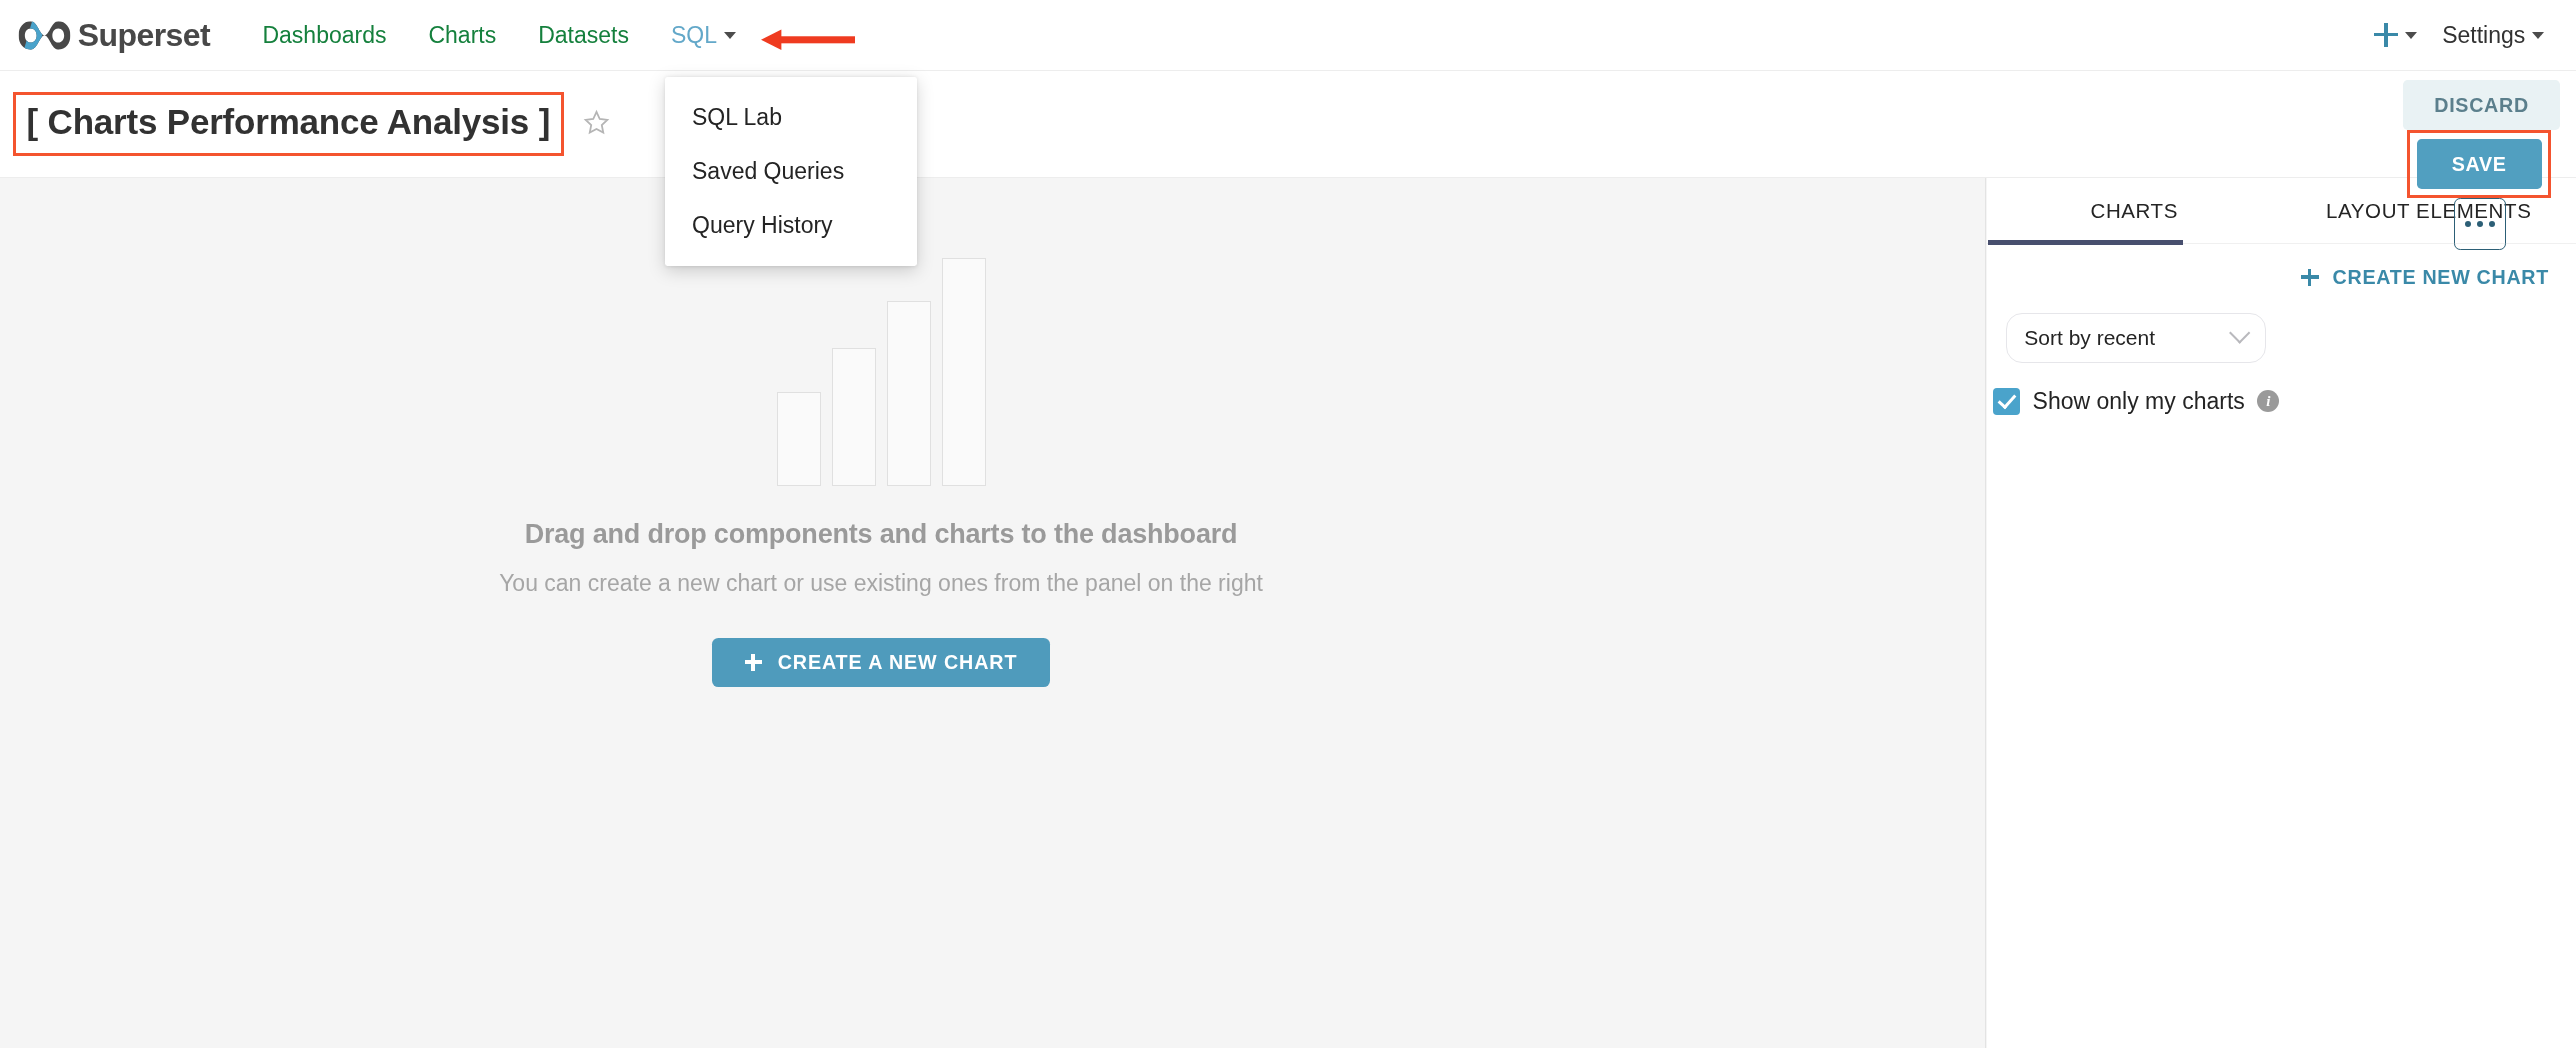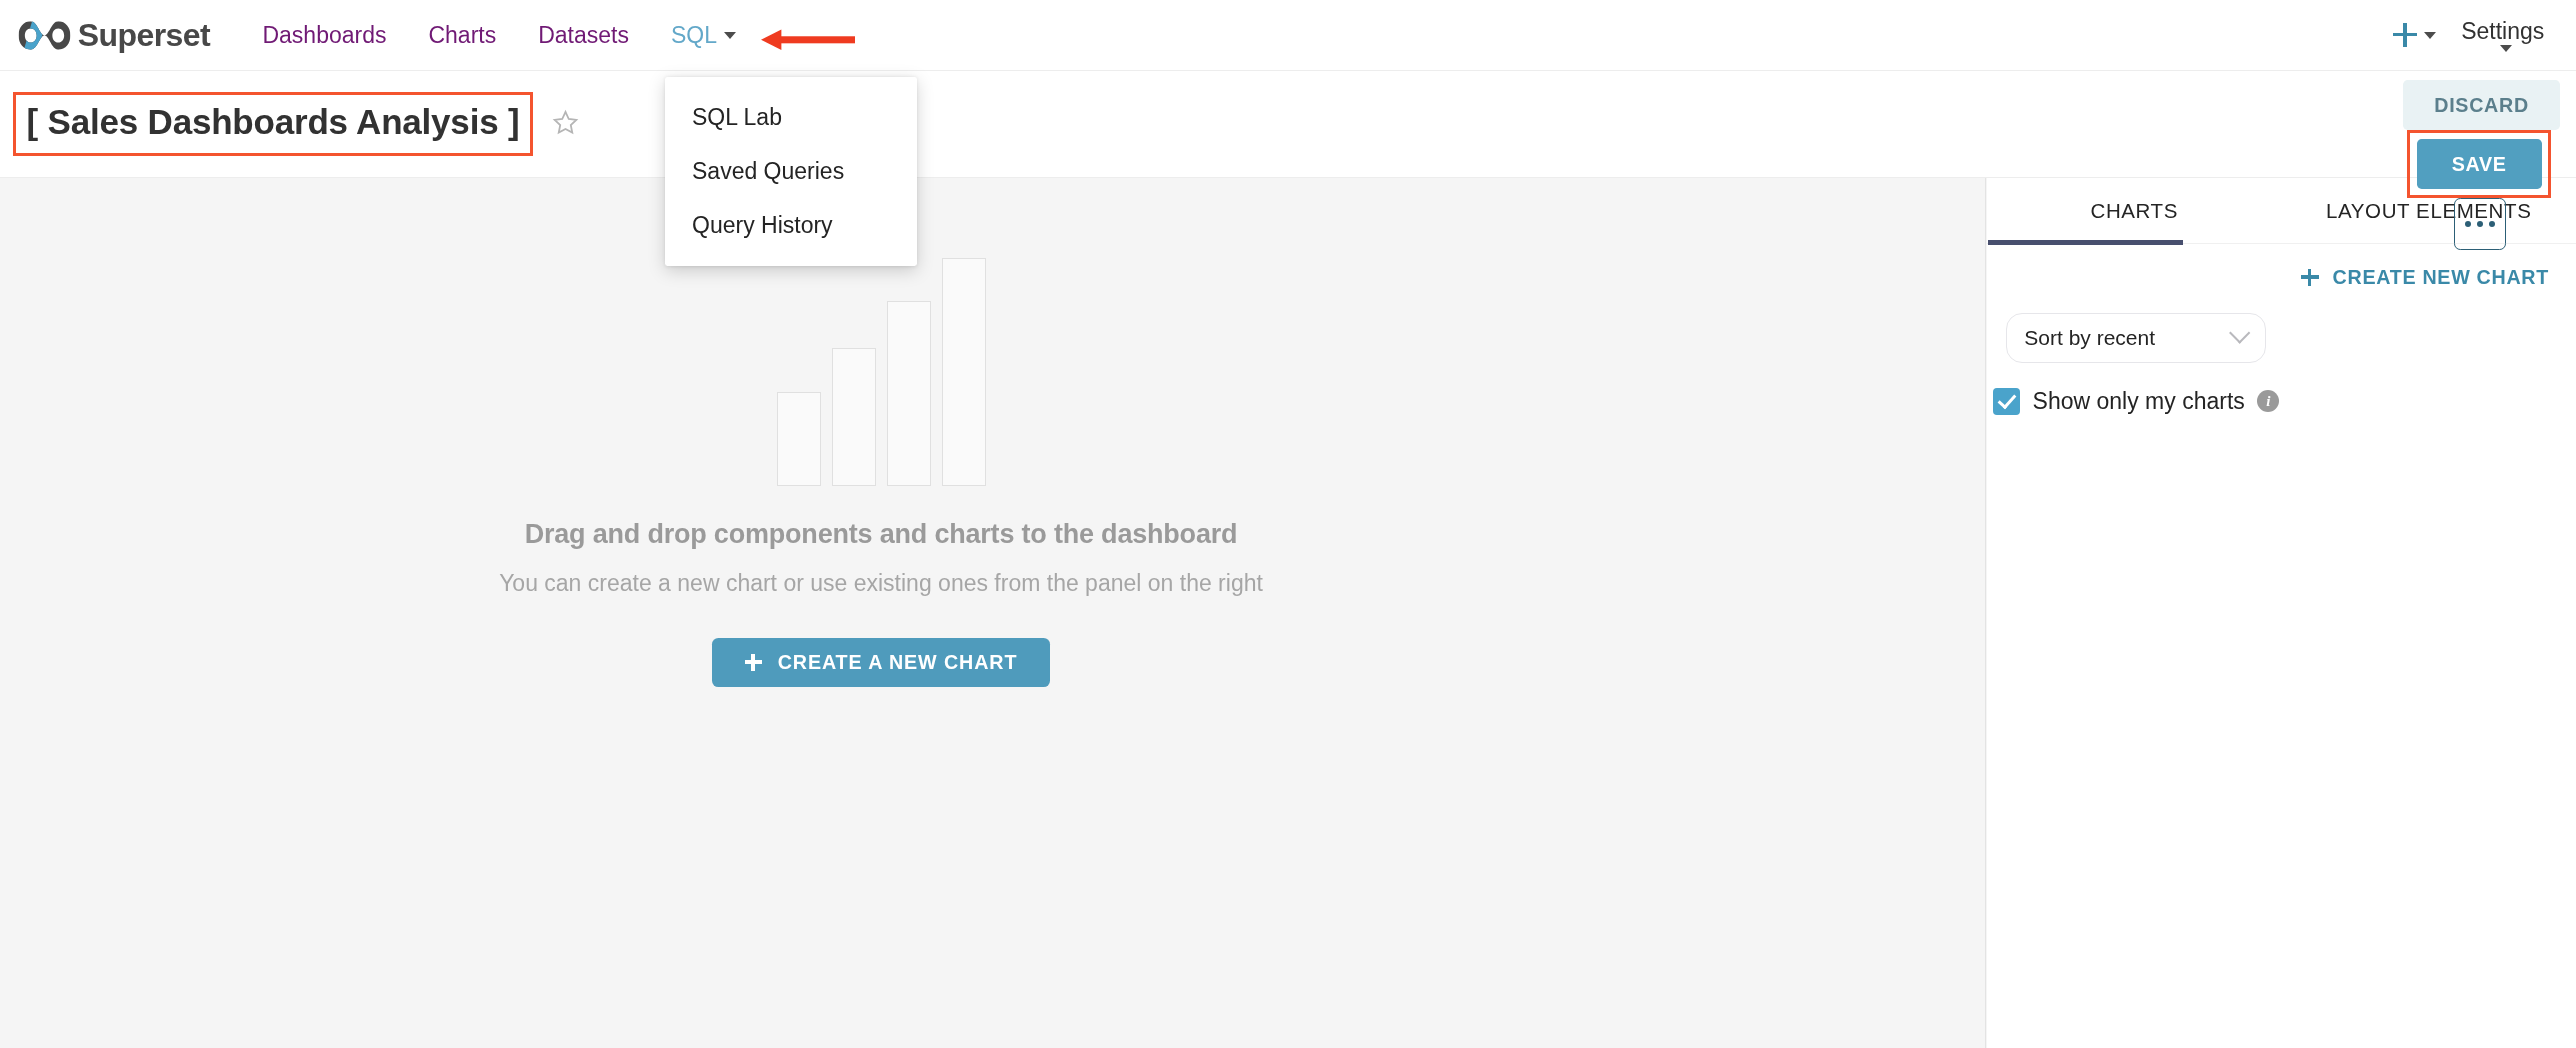--- a/index.html
+++ b/index.html
@@ -39,21 +39,21 @@
   #brand svg { display: block; }
   .brand-text {
     font-size: 32px;
     font-weight: bold;
     color: #484848;
     letter-spacing: -0.6px;
     margin-left: 5.5px;
   }
   .nav-link {
     font-size: 23px;
-    color: #701a75;
+    color: #15803d;
     padding: 0 21px;
     cursor: pointer;
     white-space: nowrap;
     line-height: 71px;
   }
   .nav-link.active { color: #63a8c9; }
   .caret {
     display: inline-block;
     width: 0; height: 0;
     border-left: 6.3px solid transparent;
@@ -85,21 +85,20 @@
   }
   .plus-glyph::before { left: 0; top: 9.4px; width: 23.6px; height: 3.9px; }
   .plus-glyph::after  { top: 0; left: 9.4px; height: 23.6px; width: 3.9px; }
   #settings-menu {
     display: flex;
     align-items: center;
     cursor: pointer;
     padding: 0 4.7px;
     font-size: 23px;
     color: #323232;
-    flex-direction: column;
   }
 
   
   #sql-arrow {
     position: absolute;
     top: 28px;
     left: 761px;
     z-index: 60;
     pointer-events: none;
   }
@@ -487,21 +486,21 @@
 
 <div id="sql-dropdown">
   <div class="dropdown-item">SQL Lab</div>
   <div class="dropdown-item">Saved Queries</div>
   <div class="dropdown-item">Query History</div>
 </div>
 
 <div id="dash-header">
 
   <div id="title-box">
-    <span id="dash-title">[ Sales Dashboards Analysis ]</span>
+    <span id="dash-title">[ Charts Performance Analysis ]</span>
   </div>
 
   <span id="fav-star">
     <svg width="27" height="27" viewBox="0 0 24 24" fill="none" stroke="#b5b5b5" stroke-width="1.6">
       <polygon points="12,2.6 14.9,8.9 21.6,9.7 16.7,14.3 18,21 12,17.7 6,21 7.3,14.3 2.4,9.7 9.1,8.9"></polygon>
     </svg>
   </span>
 
   <div id="header-actions">
     <div class="hist-btn">

